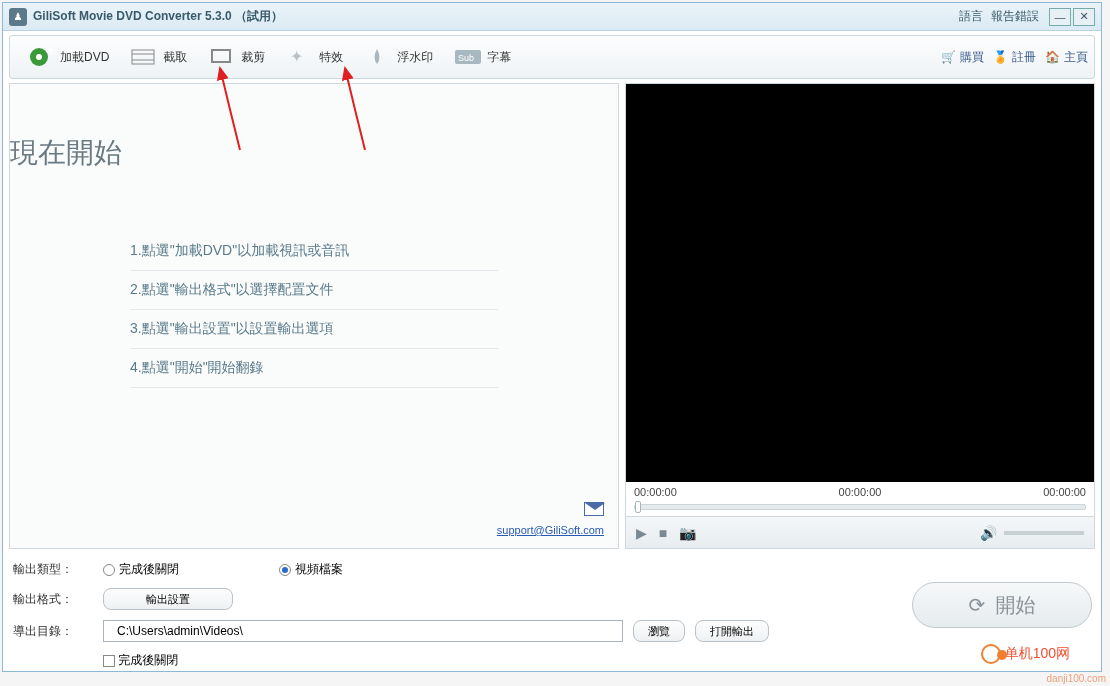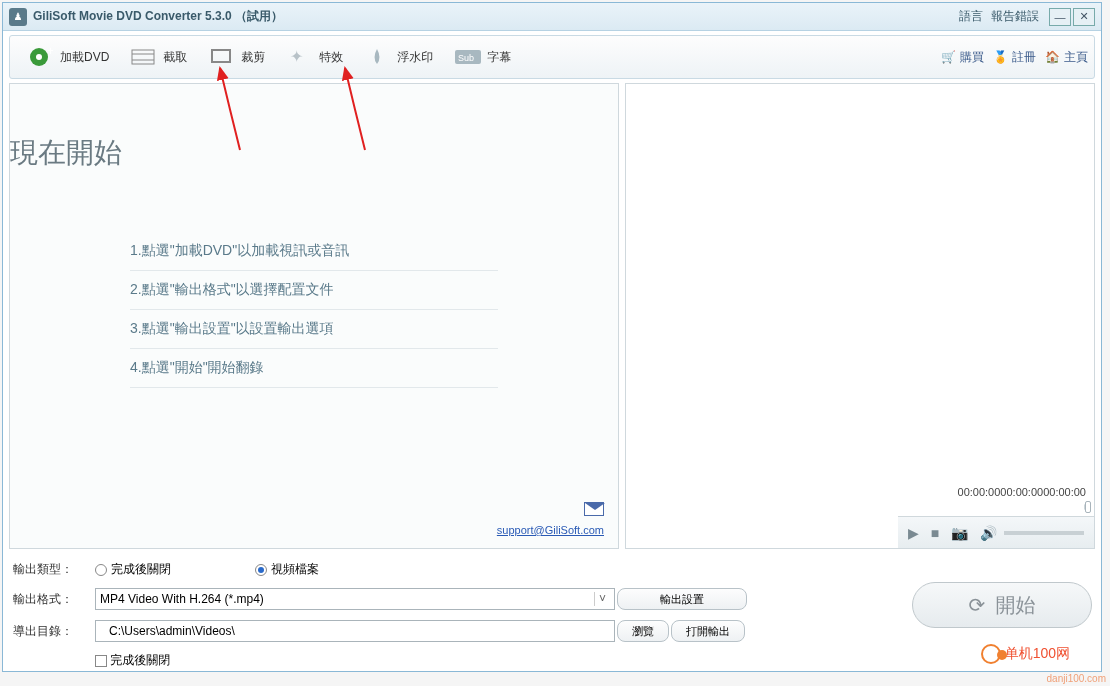--- a/index.html
+++ b/index.html
@@ -19,31 +19,31 @@
 .sm-ico { width:14px;height:14px;display:flex;align-items:center;justify-content:center; }
 .content { flex:1; display:flex; gap:6px; padding: 0 6px 6px; }
 .left-panel { flex:1; border:1px solid #cfd8dd; background:#fafcfc; display:flex; flex-direction:column; position:relative; }
 .start-title { font-size:28px; color:#6a7a82; text-align:left; margin-top:50px; font-family: "SimSun", serif; }
 .steps { margin-top:60px; padding: 0 120px; }
 .step { font-size:14px; color:#5a7a8a; padding:10px 0; border-bottom:1px solid #e2e8eb; }
 .support { position:absolute; bottom:10px; right:14px; text-align:right; }
 .mail-icon { width:20px;height:14px;border:1px solid #4a6aaa;background:#fff;display:inline-block;position:relative; }
 .mail-icon::before { content:""; position:absolute; left:0; top:0; border-left:10px solid transparent; border-right:10px solid transparent; border-top:7px solid #4a6aaa; }
 .support-link { font-size:11px; color:#2a5ab5; text-decoration:underline; cursor:pointer;margin-left:17px; }
-.right-panel { width:470px; display:flex; flex-direction:column; border:1px solid #cfd8dd;align-items:flex-end; }
+.right-panel { width:470px; display:flex; flex-direction:column; border:1px solid #cfd8dd; }
 .video { flex:1; background:#000; }
 .time-row { display:flex; justify-content:space-between; font-size:11px; color:#444; padding:4px 8px; }
 .slider { height:6px; margin:2px 8px 6px; background:#e4eaee; border:1px solid #ccd5da; border-radius:2px; position:relative; }
 .slider-knob { position:absolute; left:0; top:-4px; width:6px; height:12px; background:#fff; border:1px solid #a8b4bb; border-radius:2px; }
 .play-row { height:32px; display:flex; align-items:center; gap:12px; padding:0 10px; background:linear-gradient(#f4f7f9,#e7edf0); border-top:1px solid #d0d8dc; }
 .play-ico { color:#7a8a92; font-size:14px; cursor:pointer; }
 .vol { margin-left:auto; display:flex; align-items:center; gap:6px; }
 .vol-bar { width:80px; height:4px; background:#c8d0d4; position:relative; }
 .bottom { padding:6px 10px 2px; display:flex; flex-direction:column; gap:10px; }
-.row { display:flex; align-items:center; gap:2px; font-size:12px; }
+.row { display:flex; align-items:center; gap:10px; font-size:12px; }
 .lbl { width:80px; color:#333; }
 .radio { display:flex;align-items:center;gap:4px;cursor:pointer; }
 .r-dot { width:12px;height:12px;border:1px solid #888;border-radius:50%;display:inline-flex;align-items:center;justify-content:center; }
 .r-fill { width:6px;height:6px;background:#2a6aca;border-radius:50%; }
 .combo { flex:1; max-width:520px; height:22px; border:1px solid #aab4ba; background:#fff; display:flex; align-items:center; padding:0 4px; font-size:12px; }
 .combo-sp { width:16px; text-align:center; border-left:1px solid #ccc; color:#666; }
 .txt { flex:1; max-width:520px; height:22px; border:1px solid #aab4ba; background:#fff; padding:2px 13px; font-size:12px; }
 .sbtn { height:22px; padding:0 14px; border:1px solid #b8c2c8; background:linear-gradient(#fdfdfd,#eef1f3); font-size:11px; cursor:pointer; border-radius:8px; }
 .wide-btn { width:130px; }
 .start-btn { position:absolute; right:18px; bottom:58px; width:180px; height:46px; border:1px solid #c0c8cc; background:linear-gradient(#f6f8f9,#e6ebee); border-radius:23px; display:flex;align-items:center;justify-content:center; gap:10px; font-size:20px; color:#8a9298; cursor:pointer; }
@@ -185,24 +185,20 @@
       <span style="width:80px"></span>
       <label class="radio">
           <span class="r-dot">
             <span class="r-fill"></span>
           </span>
           <span>視頻檔案</span>
         </label>
     </div>
     <div class="row">
       <span class="lbl">輸出格式：</span>
-      <div class="combo">
-          <span style="flex:1">MP4 Video With H.264 (*.mp4)</span>
-          <span class="combo-sp">˅</span>
-        </div>
       <button class="sbtn wide-btn">輸出設置</button>
     </div>
     <div class="row">
       <span class="lbl">導出目錄：</span>
       <input class="txt" value="C:\Users\admin\Videos\" style="">
       <button class="sbtn">瀏覽</button>
       <button class="sbtn">打開輸出</button>
     </div>
     <div class="row">
       <span class="lbl"></span>

